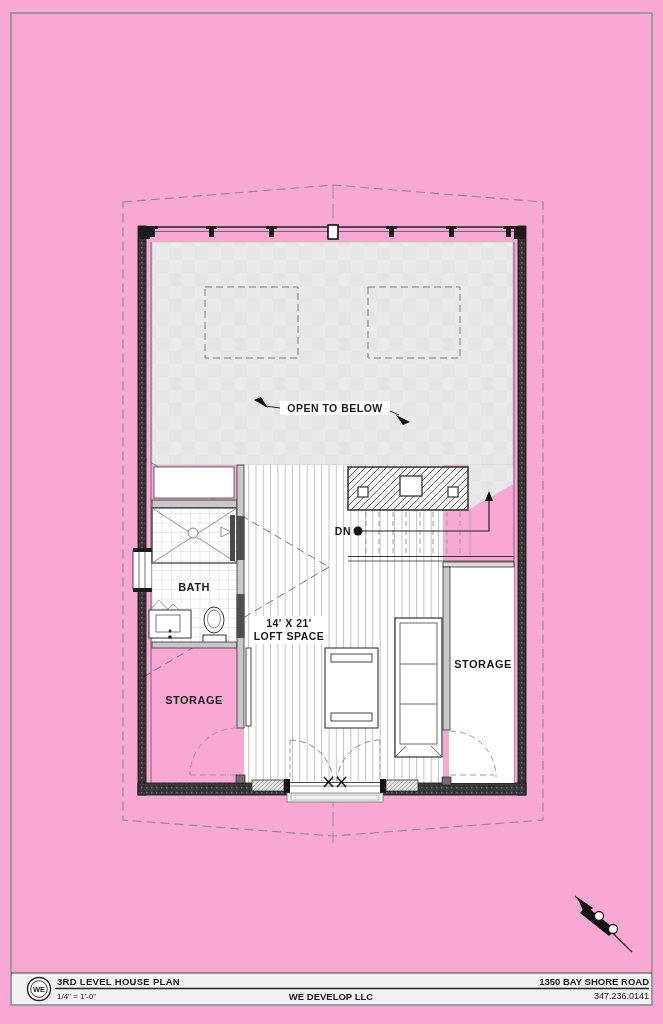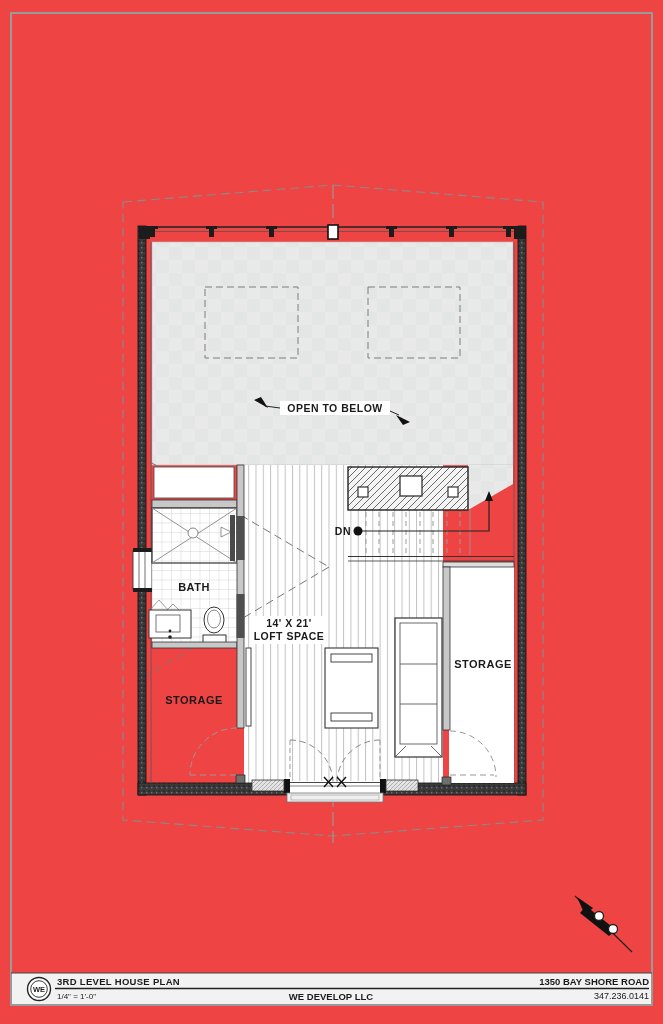--- a/index.html
+++ b/index.html
@@ -1,16 +1,16 @@
 <!DOCTYPE html>
 <html><head>
 <meta charset="utf-8">
 <style>
   html,body{margin:0;padding:0;background:#fff;}
-  .sheet{position:relative;width:663px;height:1024px;background:#ef4444;font-family:"Liberation Sans",sans-serif;}
+  .sheet{position:relative;width:663px;height:1024px;background:#f9a8d4;font-family:"Liberation Sans",sans-serif;}
   svg{position:absolute;top:0;left:0;}
   text{fill:#1a1a1a;}
   .lbl{font-weight:bold;letter-spacing:.5px;}
 </style>
 </head>
 <body>
 
 <div class="sheet">
 <svg width="663" height="1024" viewBox="0 0 663 1024">
   <defs>

